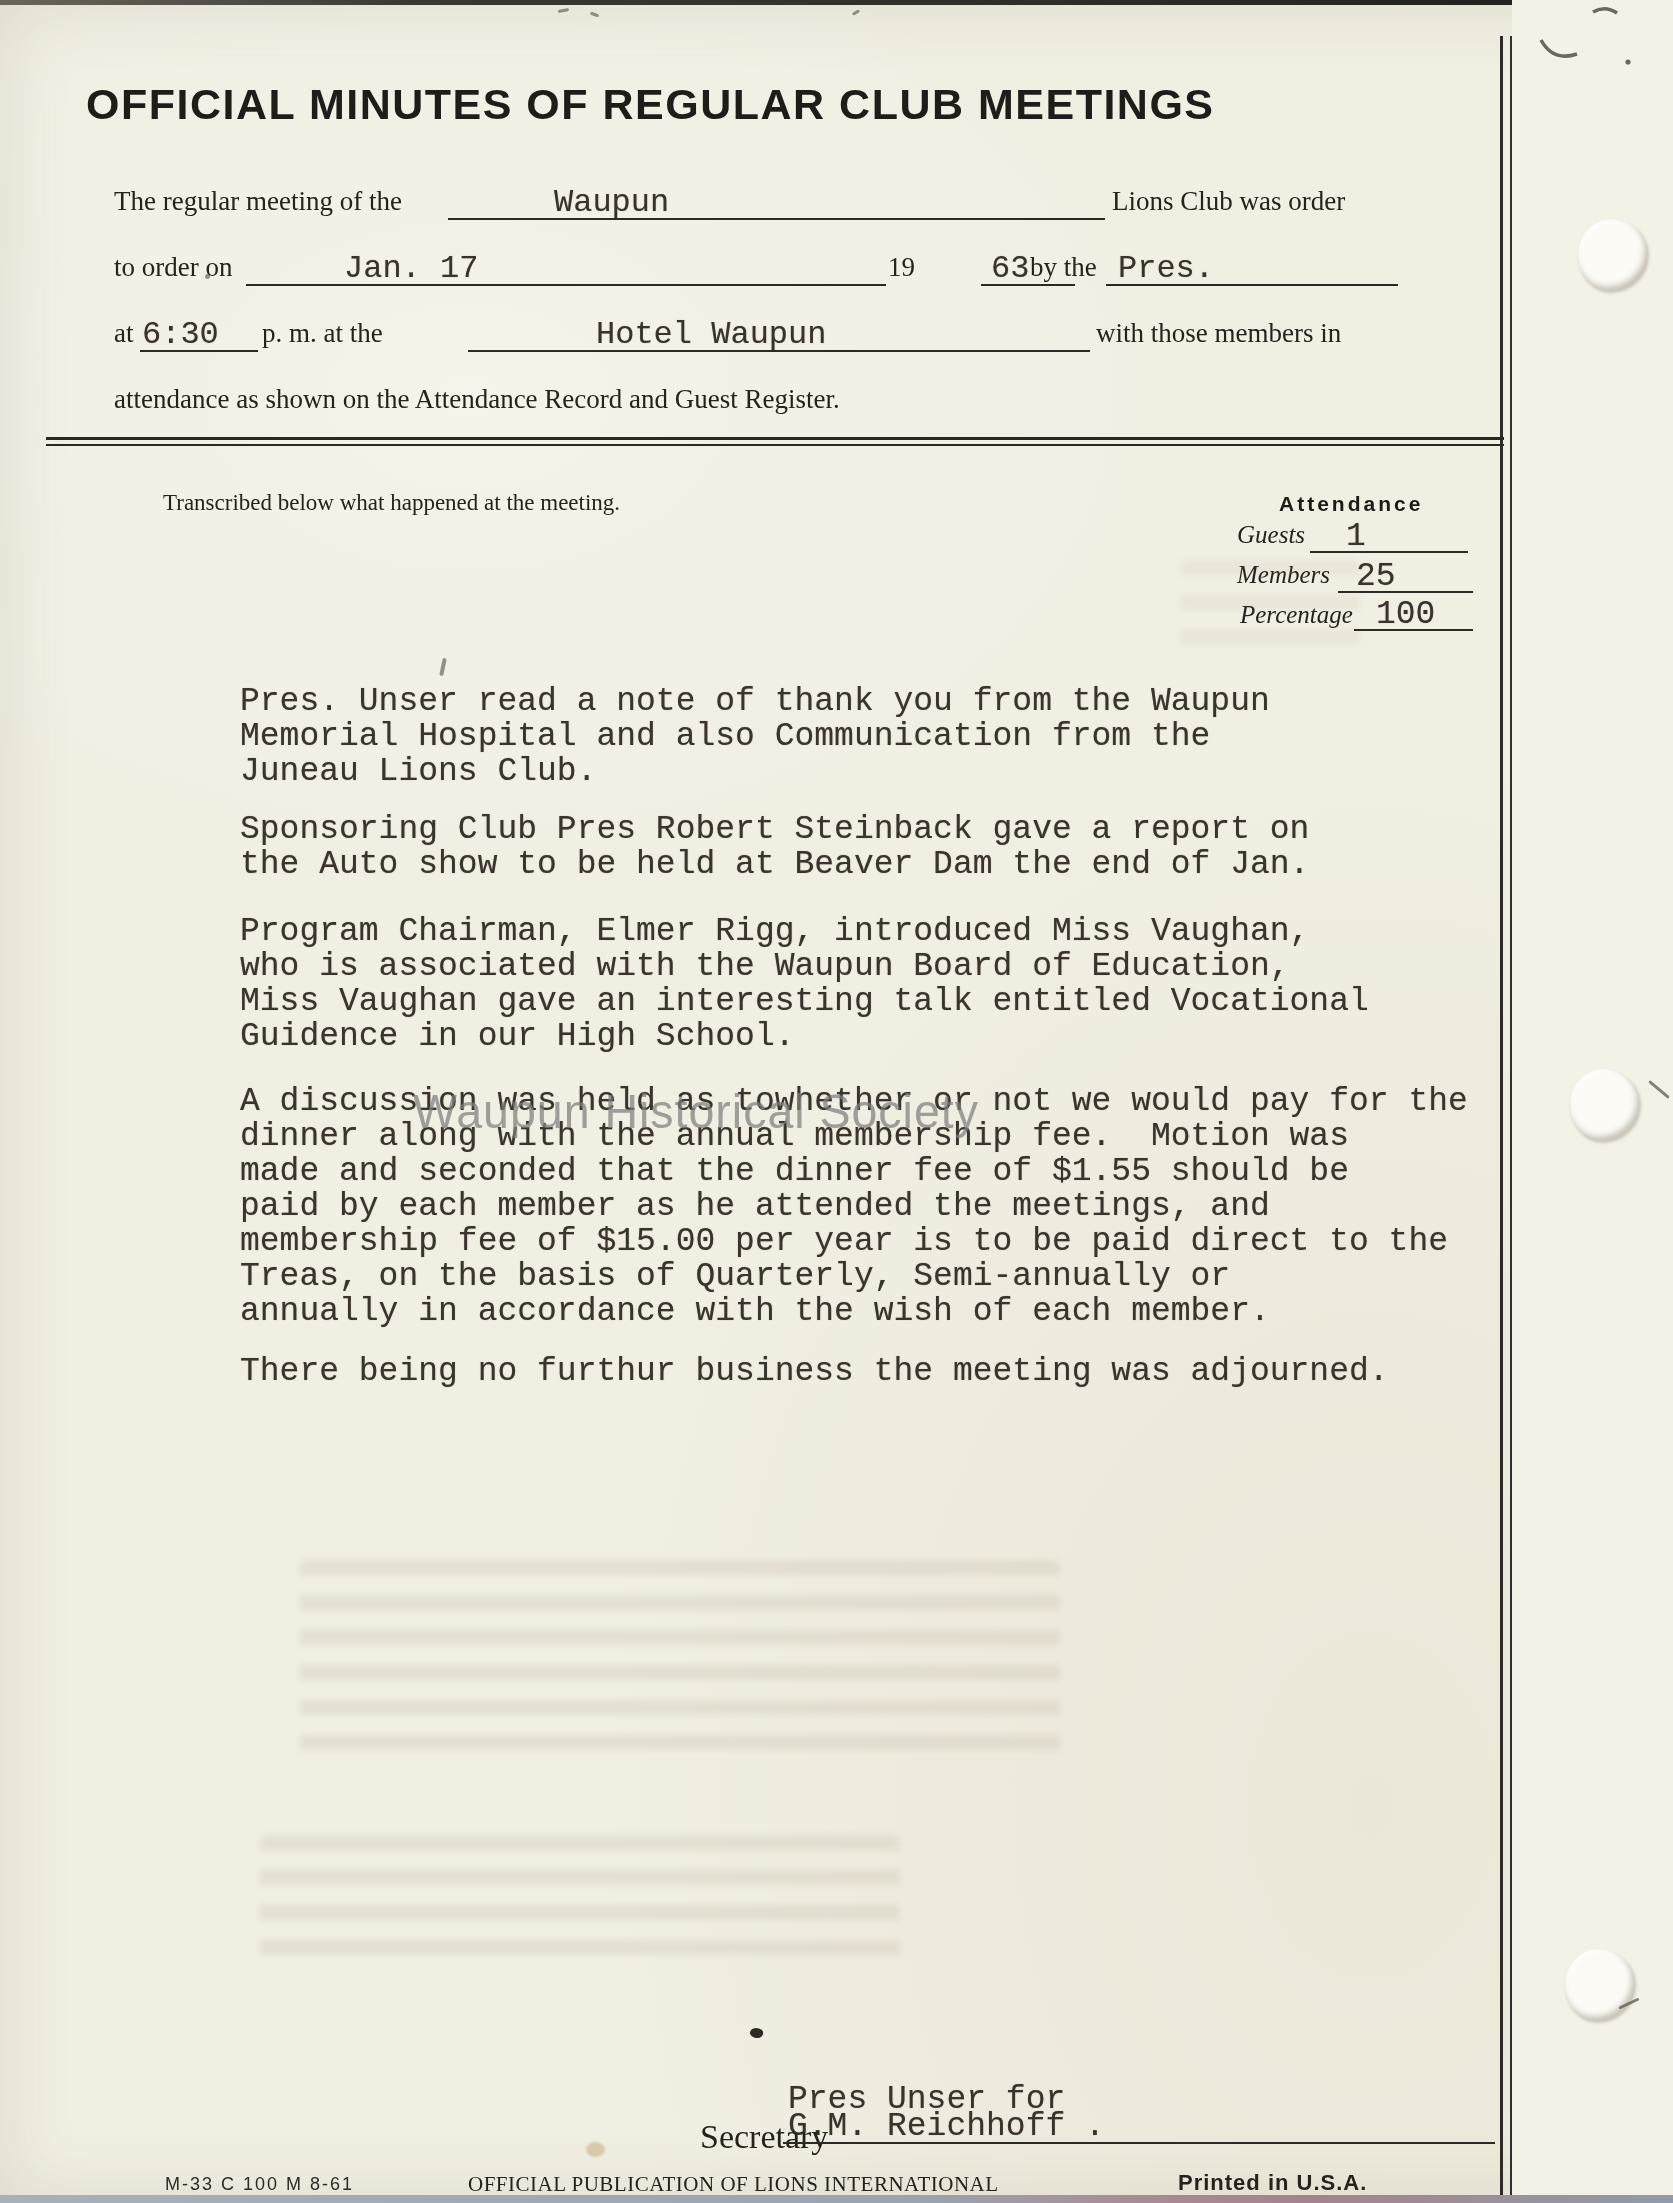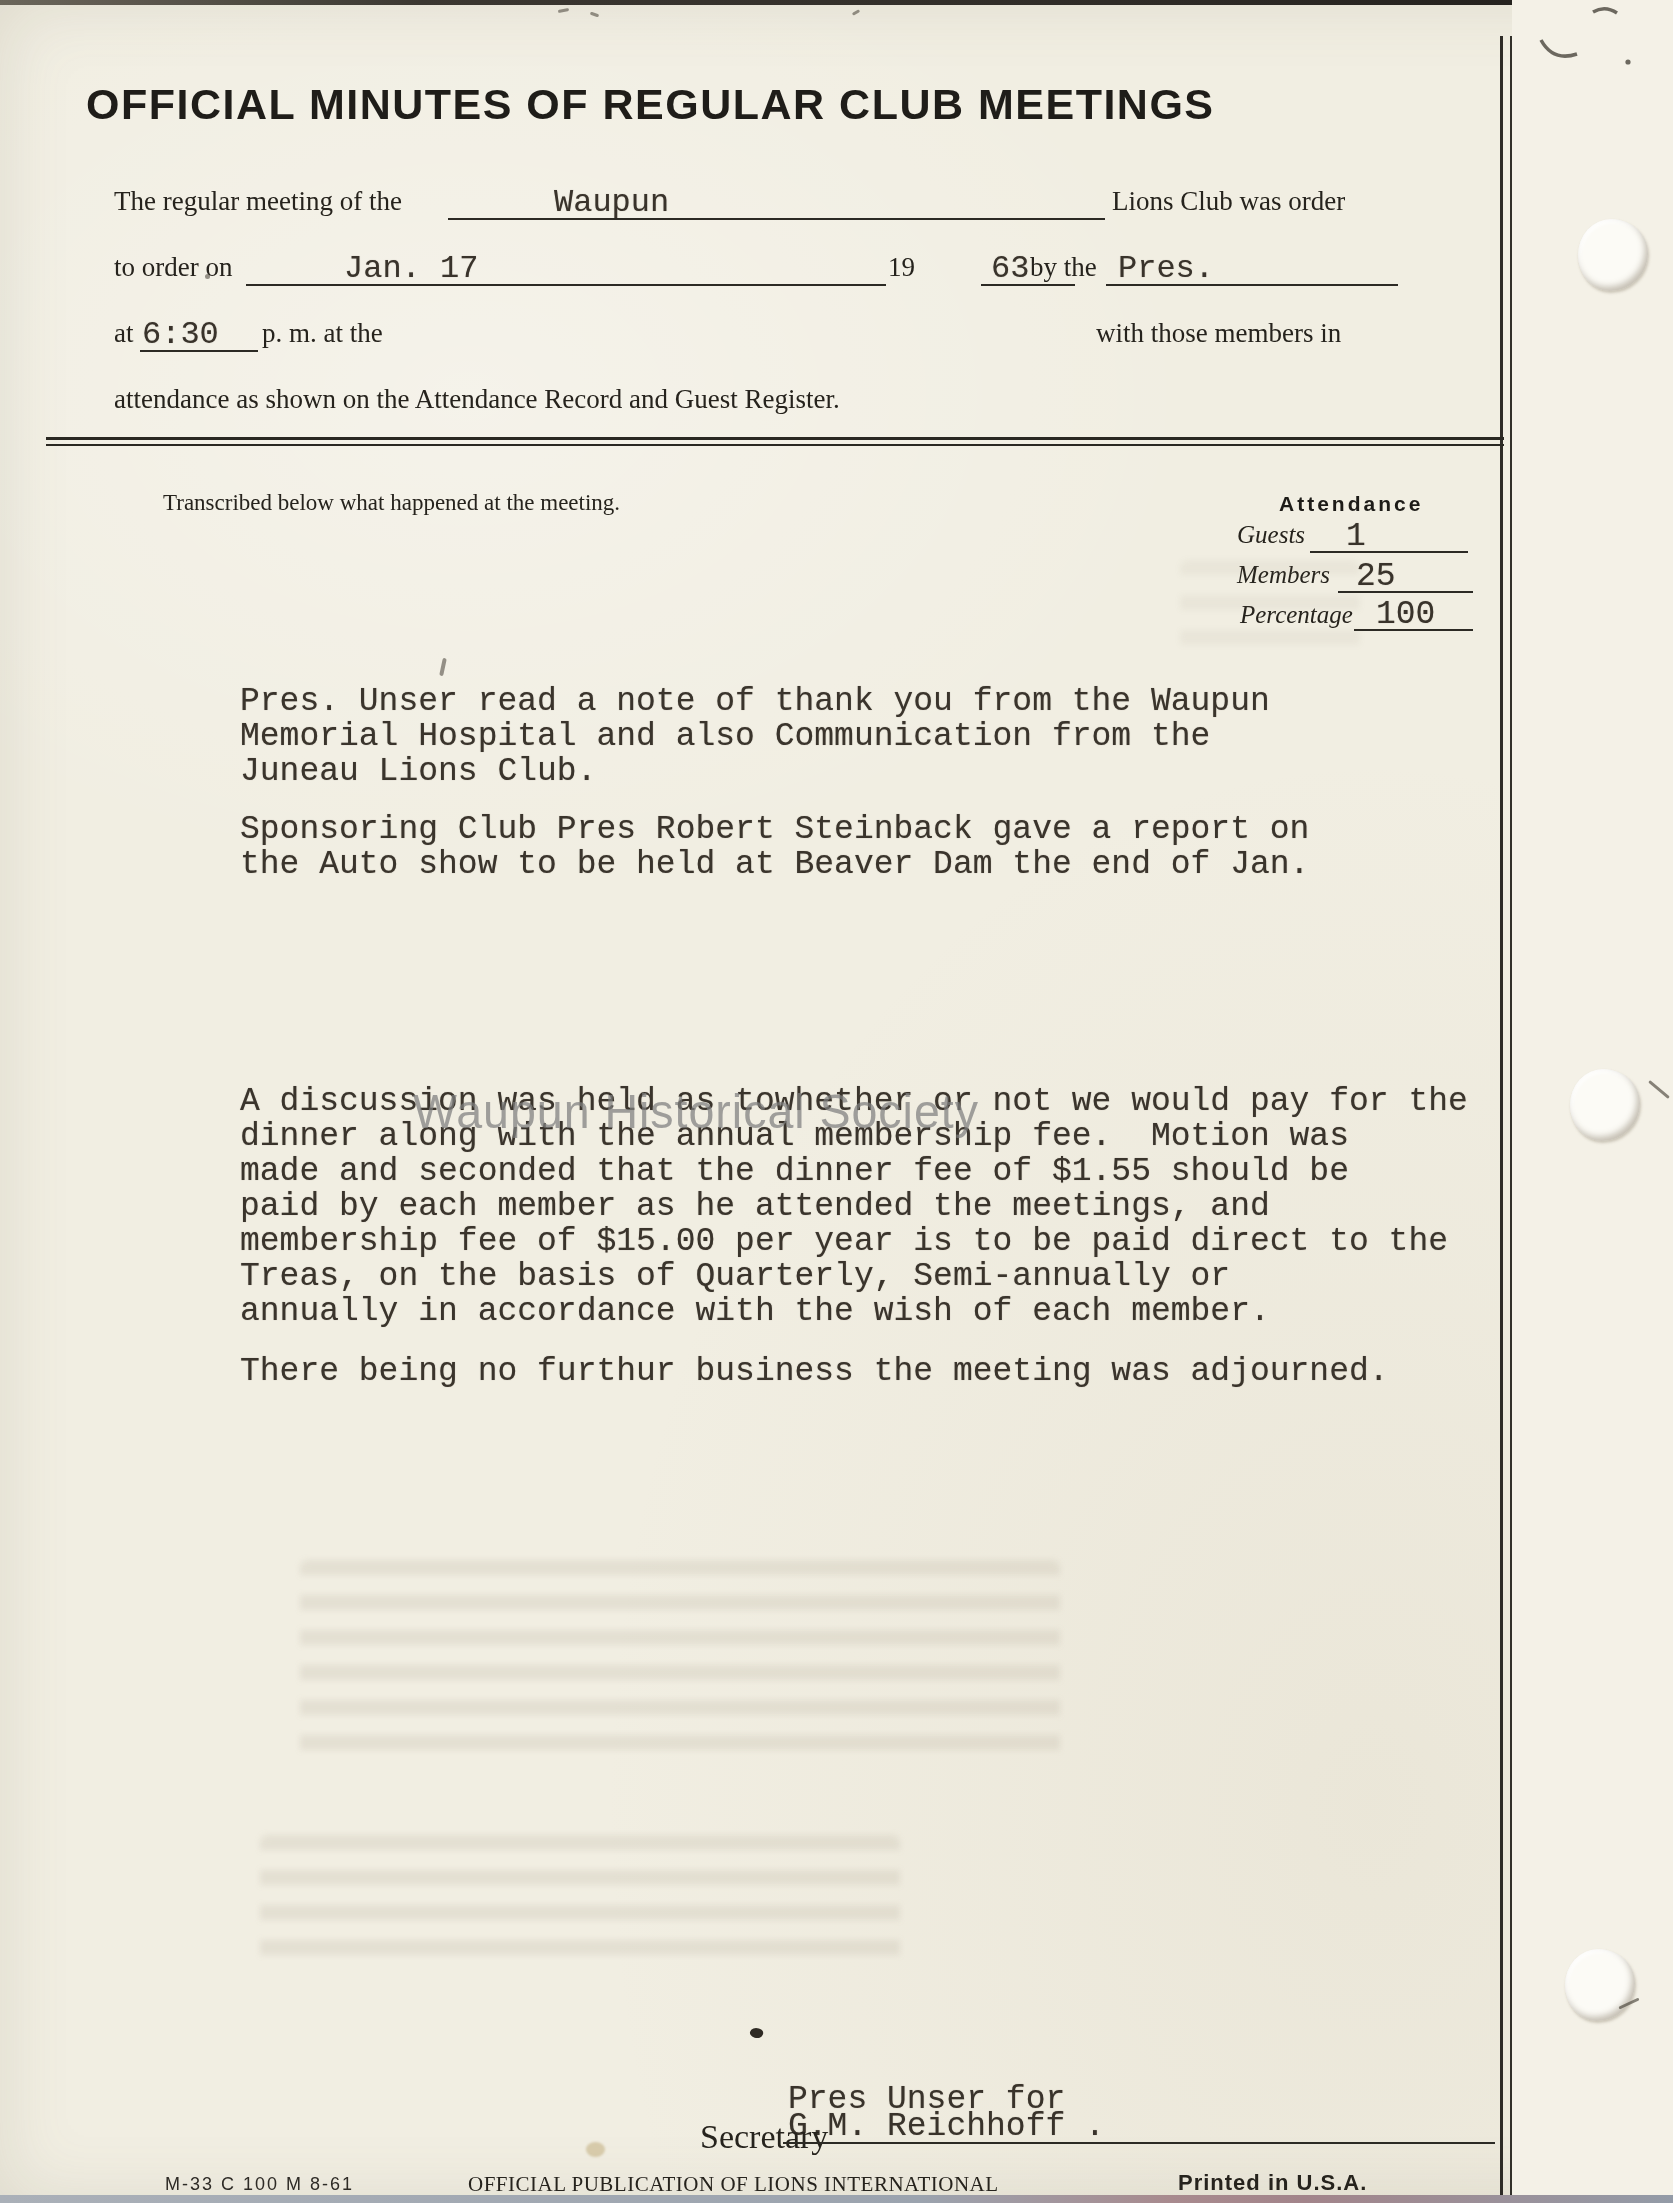--- a/index.html
+++ b/index.html
@@ -91,20 +91,23 @@
   <div class="abs fl" style="left:1030px; top:252px;">by the</div>
   <div class="abs blank" style="left:1106px; top:250px; width:292px;">
     <span class="typed fill" style="padding-left:12px;">Pres.</span>
   </div>
 
   <div class="abs fl" style="left:114px; top:318px;">at</div>
   <div class="abs blank" style="left:140px; top:316px; width:118px;">
     <span class="typed fill" style="padding-left:2px;">6:30</span>
   </div>
   <div class="abs fl" style="left:262px; top:318px;">p. m. at the</div>
+  <div class="abs blank" style="left:468px; top:316px; width:622px;">
+    <span class="typed fill" style="padding-left:128px;">Hotel Waupun</span>
+  </div>
   <div class="abs fl" style="left:1096px; top:318px;">with those members in</div>
 
   <div class="abs fl" style="left:114px; top:384px;">attendance as shown on the Attendance Record and Guest Register.</div>
 
   <div class="abs divider"></div>
 
   <div class="abs transcribed">Transcribed below what happened at the meeting.</div>
 
   <div class="abs att-title">Attendance</div>
   <div class="abs att-label" style="left:1237px; top:521px;">Guests</div>
@@ -118,20 +121,24 @@
   <div class="abs att-label" style="left:1240px; top:601px;">Percentage</div>
   <div class="abs att-line" style="left:1354px; top:599px; width:119px;">
     <span class="typed att-val" style="padding-left:22px;">100</span>
   </div>
 
   <div class="abs para" style="top:684px;">Pres. Unser read a note of thank you from the Waupun
 Memorial Hospital and also Communication from the
 Juneau Lions Club.</div>
   <div class="abs para" style="top:812px;">Sponsoring Club Pres Robert Steinback gave a report on
 the Auto show to be held at Beaver Dam the end of Jan.</div>
+  <div class="abs para" style="top:914px;">Program Chairman, Elmer Rigg, introduced Miss Vaughan,
+who is associated with the Waupun Board of Education,
+Miss Vaughan gave an interesting talk entitled Vocational
+Guidence in our High School.</div>
   <div class="abs para" style="top:1084px;">A discussion was held as towhether or not we would pay for the
 dinner along with the annual membership fee.  Motion was
 made and seconded that the dinner fee of $1.55 should be
 paid by each member as he attended the meetings, and
 membership fee of $15.00 per year is to be paid direct to the
 Treas, on the basis of Quarterly, Semi-annually or
 annually in accordance with the wish of each member.</div>
   <div class="abs para" style="top:1354px;">There being no furthur business the meeting was adjourned.</div>
 
   <div class="abs watermark">Waupun Historical Society</div>

